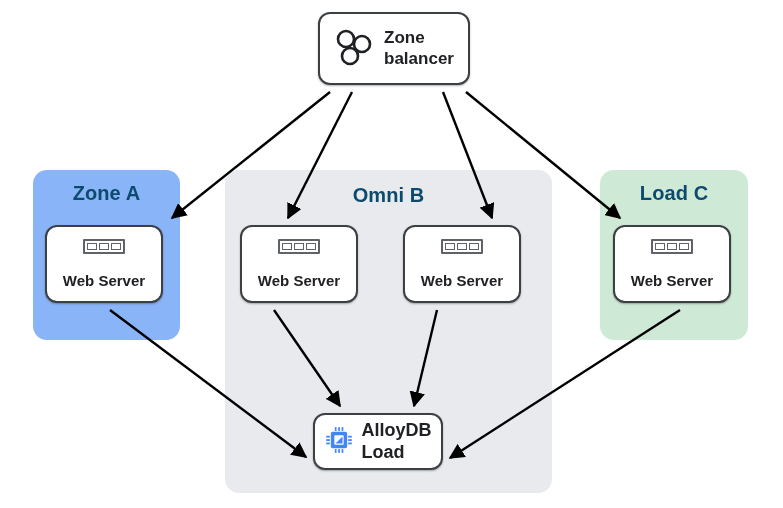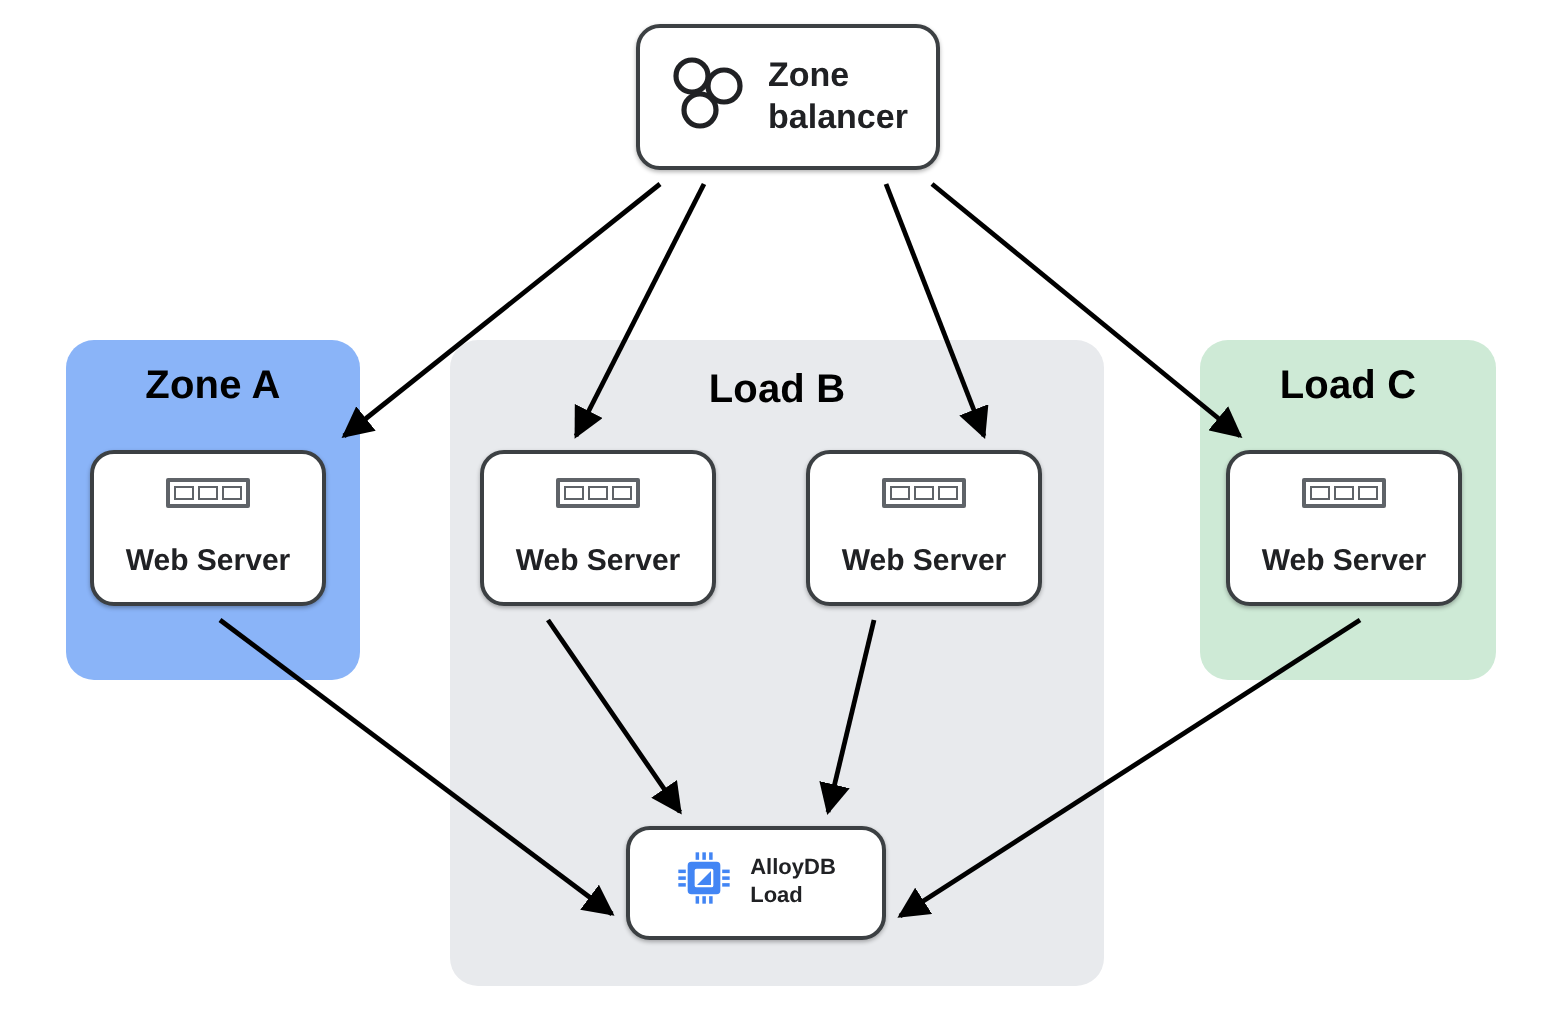--- a/index.html
+++ b/index.html
@@ -23,21 +23,21 @@
     border-radius: 14px;
     box-sizing: border-box;
   }
   .zone-label {
     position: absolute;
     left: 0;
     right: 0;
     text-align: center;
     font-size: 20px;
     font-weight: bold;
-    color: #000000;
+    color: #0c4a6e;
     letter-spacing: 0.1px;
   }
 
   #zone-a {
     left: 33px;  top: 170px;
     width: 147px; height: 170px;
     background: #8ab4f8;
   }
   #zone-b {
     left: 225px; top: 170px;
@@ -124,21 +124,21 @@
 
   
   #alloydb {
     left: 313px; top: 413px;
     width: 130px; height: 57px;
     flex-direction: row;
     gap: 9px;
     padding: 0 10px;
   }
   #alloydb .db-text {
-    font-size: 11px;
+    font-size: 18px;
     font-weight: bold;
     color: #202124;
     line-height: 1.2;
     text-align: left;
   }
 
   
   #arrow-layer {
     position: absolute;
     left: 0; top: 0;
@@ -150,21 +150,21 @@
 </head>
 <body>
 
 <div id="canvas">
 
   <div class="zone" id="zone-a">
     <div class="zone-label">Zone A</div>
   </div>
 
   <div class="zone" id="zone-b">
-    <div class="zone-label">Load B</div>
+    <div class="zone-label">Omni B</div>
   </div>
 
   <div class="zone" id="zone-c">
     <div class="zone-label">Load C</div>
   </div>
 
   <svg id="arrow-layer" viewBox="0 0 783 508">
     <defs>
       <marker id="arrowhead" viewBox="0 0 10 10" refX="9" refY="5" markerWidth="6.5" markerHeight="6.5" orient="auto-start-reverse">
         <path d="M 0 0 L 10 5 L 0 10 z" fill="#000000"></path>

